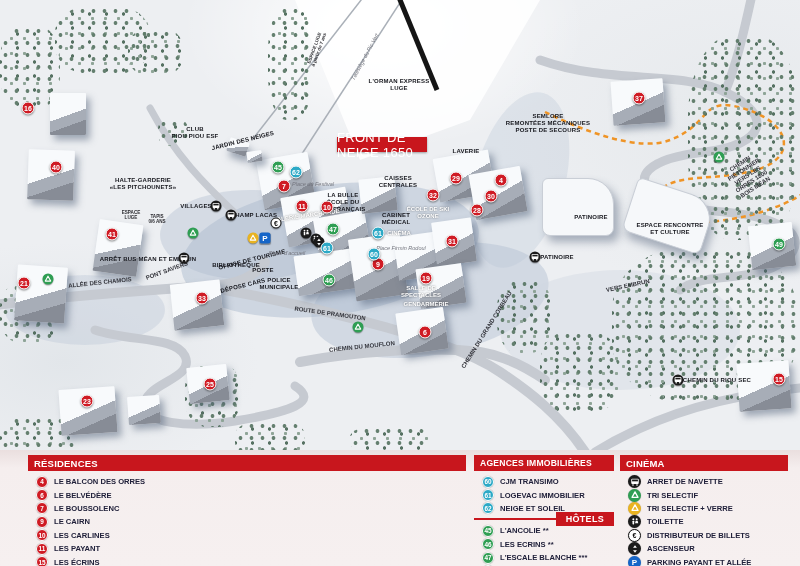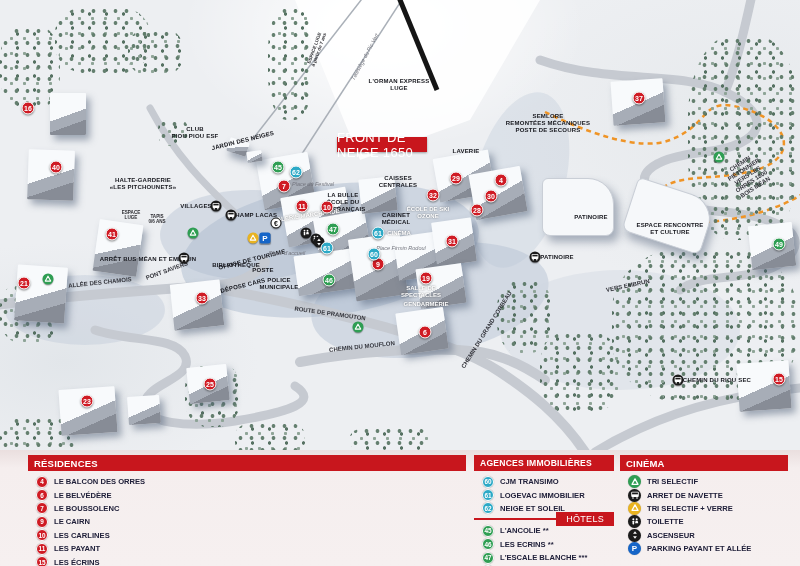--- a/index.html
+++ b/index.html
@@ -60,21 +60,21 @@
   .items{padding:4px 0 0 8px;display:flex;flex-direction:column}
   .lrow{display:flex;align-items:center;gap:6px;height:13.4px}
   .num{width:12px;height:12px;border-radius:50%;color:#fff;font-size:6.4px;font-weight:bold;
     flex:none;display:flex;align-items:center;justify-content:center;border:1px solid #fff;
     box-shadow:0 0 1px rgba(0,0,0,.4)}
   .num.residence{background:#cf1b24}.num.hotel{background:#2f9e53}.num.agency{background:#2ca9c6}
   .lab{font-size:7.6px;font-weight:bold;color:#20203a;white-space:nowrap}
   #res-cols{display:flex}
   #res-cols .col{width:146px;display:flex;flex-direction:column}
   .hotels-div{position:relative;border-top:2px solid #c8161d;margin:3px 0 0 0}
-  .hotels-hdr{position:absolute;right:0;top:-8px;background:#c8161d;color:#fff;font-weight:normal;
+  .hotels-hdr{position:absolute;right:0;top:-8px;background:#c8161d;color:#fff;font-weight:bold;
     font-size:9px;padding:2px 10px;letter-spacing:.3px}
   .lic{width:13px;height:13px;border-radius:50%;flex:none;display:flex;align-items:center;
     justify-content:center;box-shadow:0 0 1px rgba(0,0,0,.35)}
   .lic svg{width:10px;height:10px;display:block}
 </style>
 </head>
 <body>
 
 <div id="map">
   <svg id="terrain" width="800" height="452">
@@ -400,58 +400,62 @@
         </div>
         <div class="lrow">
           <span class="num hotel">49</span>
         </div>
       </div>
   </section>
   <section class="panel" style="left:620px;width:168px">
     <div class="hdr">CINÉMA</div>
     <div id="le-items" class="items">
         <div class="lrow">
-          <span class="lic ic-recycle-green">
-            <svg viewBox="0 0 12 12">
-              <path d="M6 2.2 L9.6 8.8 L2.4 8.8 Z" fill="none" stroke="#fff" stroke-width="1.5" stroke-linejoin="round"></path>
-            </svg>
-          </span>
-          <span class="lab">TRI SELECTIF</span>
-        </div>
-        <div class="lrow">
           <span class="lic ic-bus">
             <svg viewBox="0 0 12 12">
               <rect x="1.5" y="2" width="9" height="6.5" rx="1.2" fill="#fff"></rect>
               <rect x="2.5" y="3" width="7" height="2.2" fill="#1b1b1b"></rect>
               <circle cx="3.6" cy="9.6" r="1" fill="#fff"></circle>
               <circle cx="8.4" cy="9.6" r="1" fill="#fff"></circle>
             </svg>
           </span>
           <span class="lab">ARRET DE NAVETTE</span>
         </div>
         <div class="lrow">
+          <span class="lic ic-recycle-green">
+            <svg viewBox="0 0 12 12">
+              <path d="M6 2.2 L9.6 8.8 L2.4 8.8 Z" fill="none" stroke="#fff" stroke-width="1.5" stroke-linejoin="round"></path>
+            </svg>
+          </span>
+          <span class="lab">TRI SELECTIF</span>
+        </div>
+        <div class="lrow">
           <span class="lic ic-recycle-yellow">
             <svg viewBox="0 0 12 12">
               <path d="M6 2.2 L9.6 8.8 L2.4 8.8 Z" fill="none" stroke="#fff" stroke-width="1.5" stroke-linejoin="round"></path>
             </svg>
           </span>
           <span class="lab">TRI SELECTIF + VERRE</span>
         </div>
         <div class="lrow">
           <span class="lic ic-toilet">
             <svg viewBox="0 0 12 12">
               <circle cx="4" cy="2.8" r="1.2" fill="#fff"></circle>
               <rect x="3" y="4.4" width="2" height="4.6" rx="0.8" fill="#fff"></rect>
               <circle cx="8" cy="2.8" r="1.2" fill="#fff"></circle>
               <path d="M6.8 4.4 h2.4 l0.7 3.2 h-3.8 Z" fill="#fff"></path>
             </svg>
           </span>
           <span class="lab">TOILETTE</span>
         </div>
         <div class="lrow">
+          <span class="lic ic-euro">€</span>
+          <span class="lab">DISTRIBUTEUR DE BILLETS</span>
+        </div>
+        <div class="lrow">
           <span class="lic ic-elevator">
             <svg viewBox="0 0 12 12">
               <path d="M6 1.4 L8.3 4.6 H3.7 Z" fill="#fff"></path>
               <path d="M6 10.6 L8.3 7.4 H3.7 Z" fill="#fff"></path>
             </svg>
           </span>
           <span class="lab">ASCENSEUR</span>
         </div>
         <div class="lrow">
           <span class="lic ic-parking">P</span>

